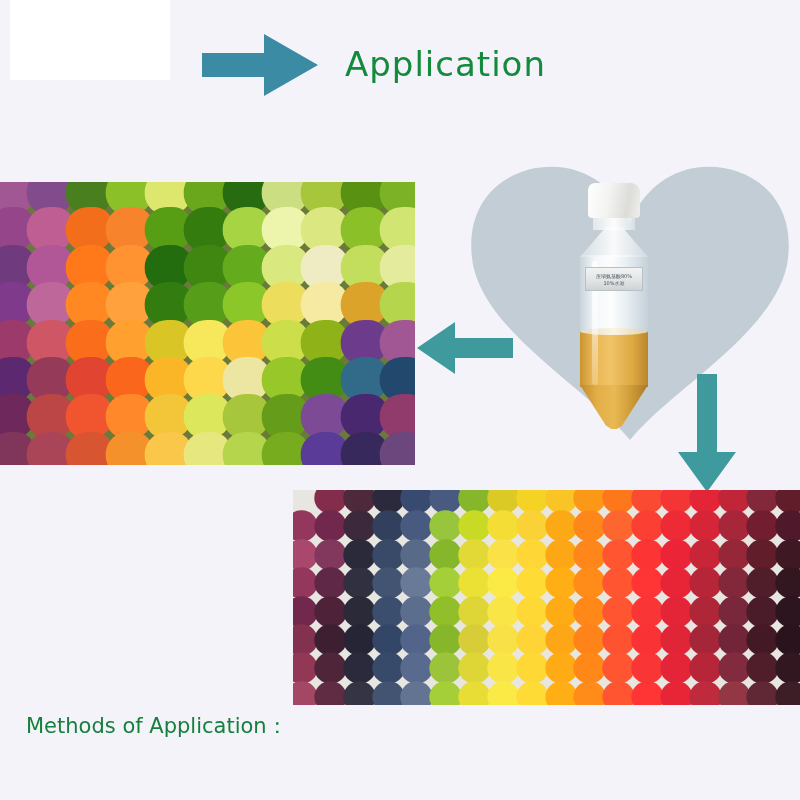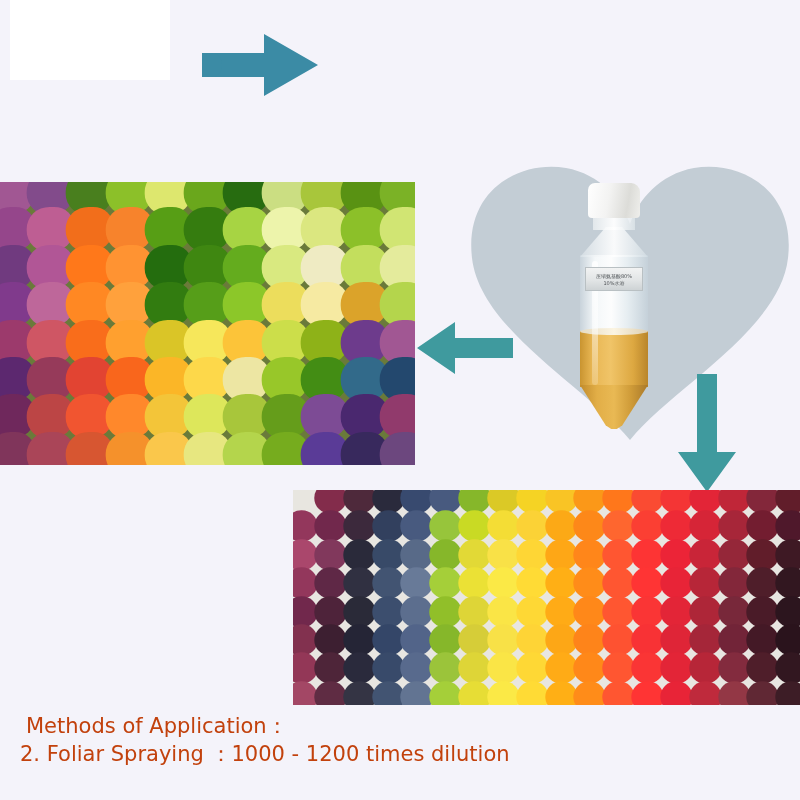--- a/index.html
+++ b/index.html
@@ -220,22 +220,23 @@
   .arrow-down {
     position: absolute;
     left: 676px; top: 372px;
     width: 62px; height: 122px;
   }
 
   
   .methods {
     position: absolute;
     left: 20px; top: 713px;
-    color: #c2410c;
+    color: #15803d;
     font-family: "DejaVu Sans", sans-serif;
+    text-align: center;
   }
   .methods .m-title {
     font-size: 21px;
     margin-left: 6px;
     line-height: 27px;
     white-space: nowrap;
   }
   .methods .m-line {
     font-size: 21px;
     line-height: 28px;
@@ -251,20 +252,21 @@
     <div class="logo-white"></div>
   </div>
 
   <div class="arrow-right">
     <svg viewBox="0 0 120 66" width="120" height="66">
       <path d="M2 21 h62 v-19 l54 31 -54 31 v-19 h-62 z" fill="#3b8ba5" stroke="none" stroke-linejoin="round"></path>
       <rect x="2" y="21" width="20" height="24" rx="11" fill="#3b8ba5"></rect>
     </svg>
   </div>
 
+  <div class="title-application">Application</div>
 
 
   <div class="veg-photo">
     <div class="veg-grid" id="veg-grid">
         <i style="background: rgb(154, 91, 142);"></i>
         <i style="background: rgb(126, 79, 134);"></i>
         <i style="background: rgb(79, 125, 42);"></i>
         <i style="background: rgb(143, 187, 58);"></i>
         <i style="background: rgb(217, 226, 122);"></i>
         <i style="background: rgb(111, 163, 44);"></i>
@@ -530,16 +532,15 @@
         <i style="background: rgb(212, 42, 58);"></i>
         <i style="background: rgb(176, 46, 62);"></i>
         <i style="background: rgb(138, 58, 70);"></i>
         <i style="background: rgb(90, 42, 52);"></i>
         <i style="background: rgb(58, 30, 38);"></i>
       </div>
   </div>
 
   <div class="methods">
     <div class="m-title">Methods of Application：</div>
-    <div class="m-line">2. Foliar Spraying ：1000 - 1200 times dilution</div>
   </div>
 
 </div>
 
 </body></html>

